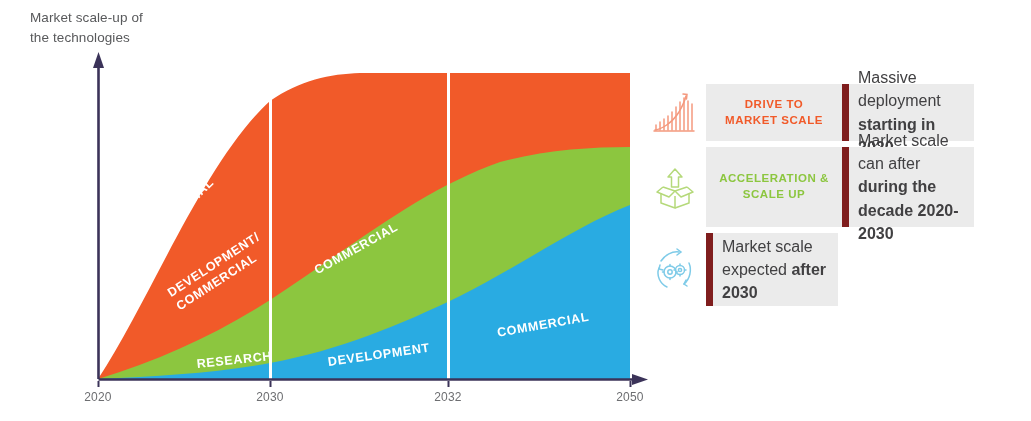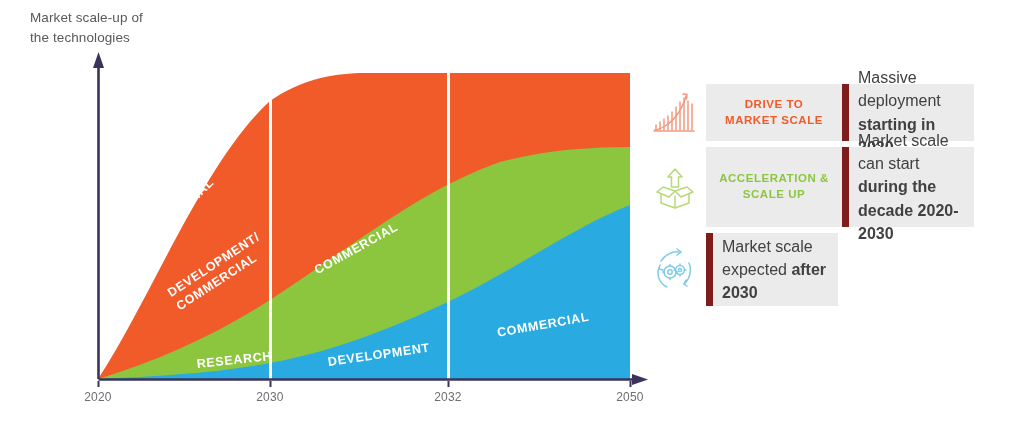--- a/index.html
+++ b/index.html
@@ -232,21 +232,21 @@
             <path d="M12,24 L6,29 L18,34 L24,28"></path>
             <path d="M36,24 L42,29 L30,34 L24,28"></path>
             <path d="M10,30 L10,40 L24,45 L24,33"></path>
             <path d="M38,30 L38,40 L24,45"></path>
           </g>
         </svg>
       </div>
       <div class="legend-cell legend-cell-title title-green">ACCELERATION &amp;
 SCALE UP</div>
       <div class="legend-cell legend-cell-desc">
-        <span><span>Market scale can start </span><b>during the decade 2020-2030</b></span>
+        <span><span>Market scale can after </span><b>during the decade 2020-2030</b></span>
       </div>
     </div>
 
     <div class="legend-row row-3">
       <div class="legend-icon">
         <svg width="48" height="48" viewBox="0 0 48 48">
           <g stroke="#7fcbe8" stroke-width="1.5" fill="none" stroke-linecap="round">
             <path d="M10,15 C14,9 21,5 28,6"></path>
             <path d="M26,3 L30,6 L26,9"></path>
             <path d="M38,17 C41,24 39,33 33,38"></path>

